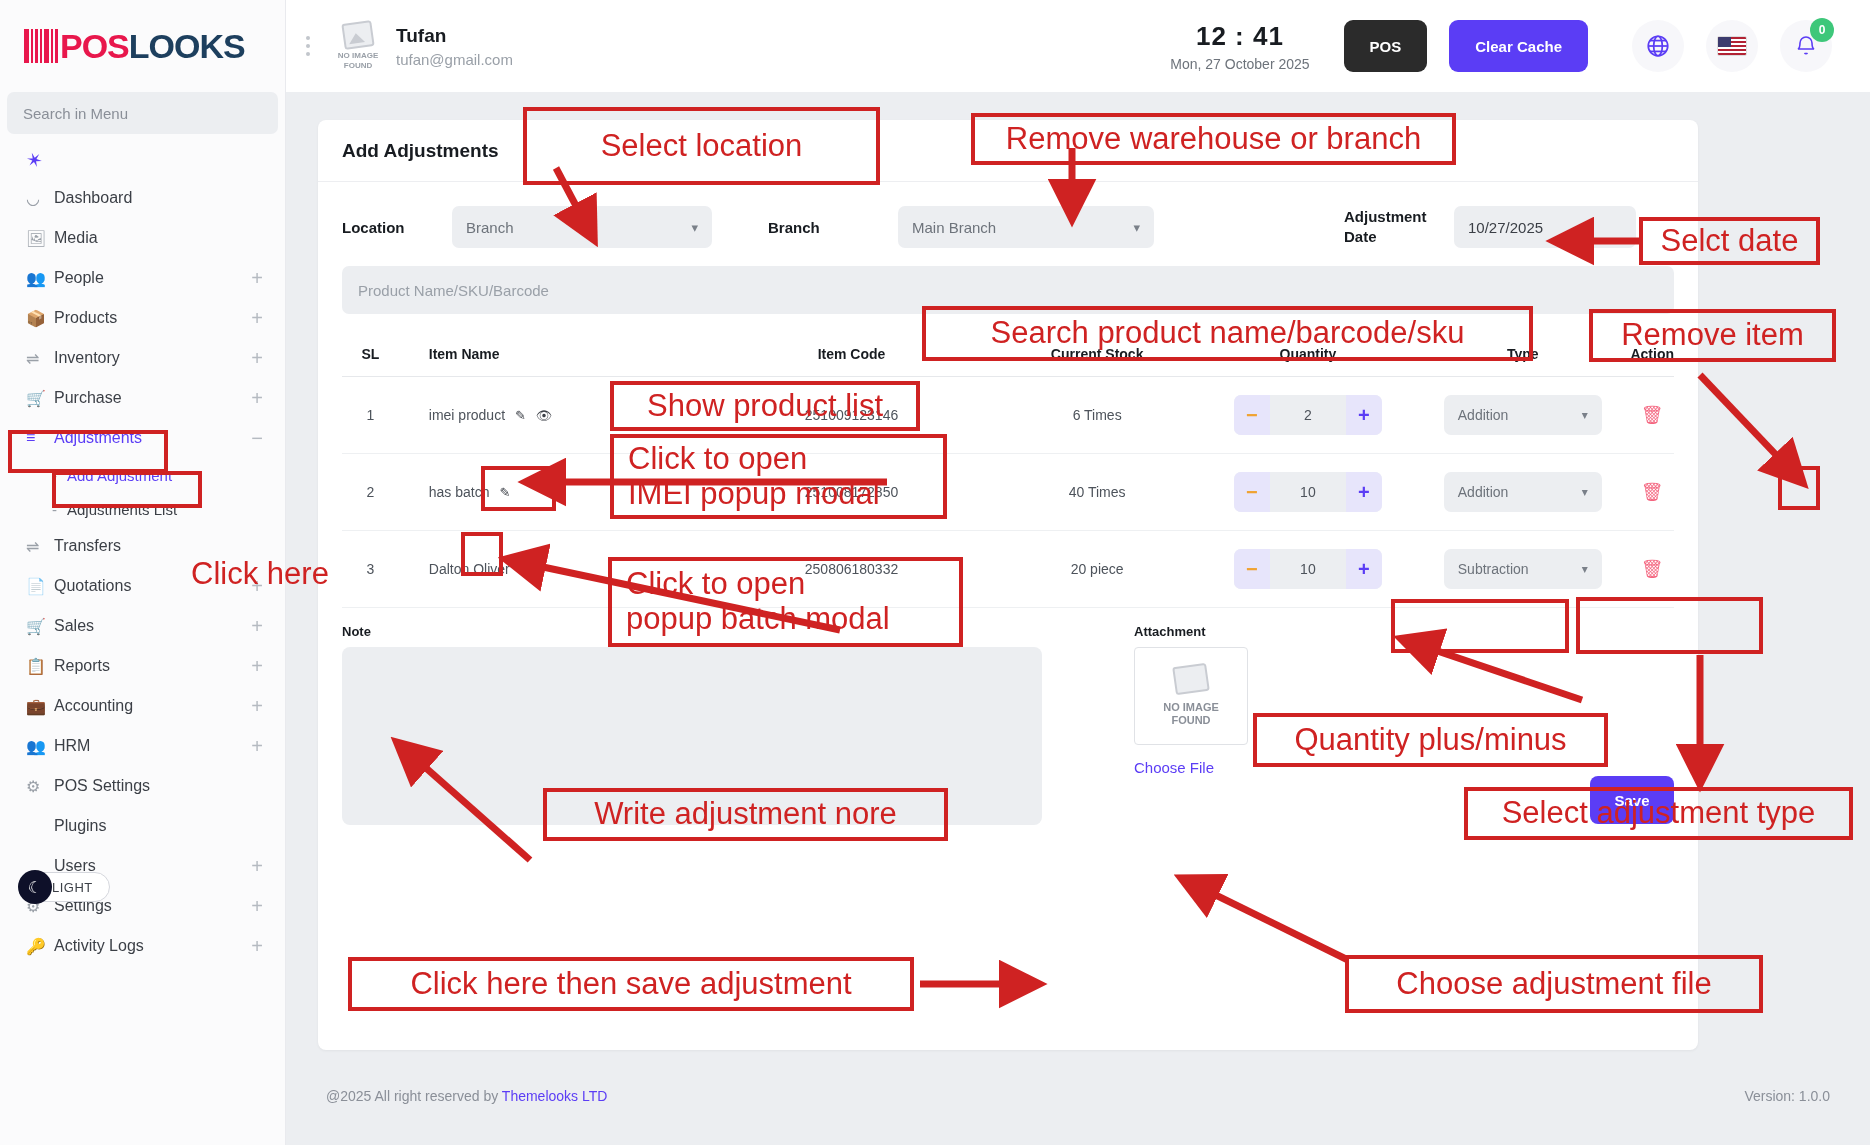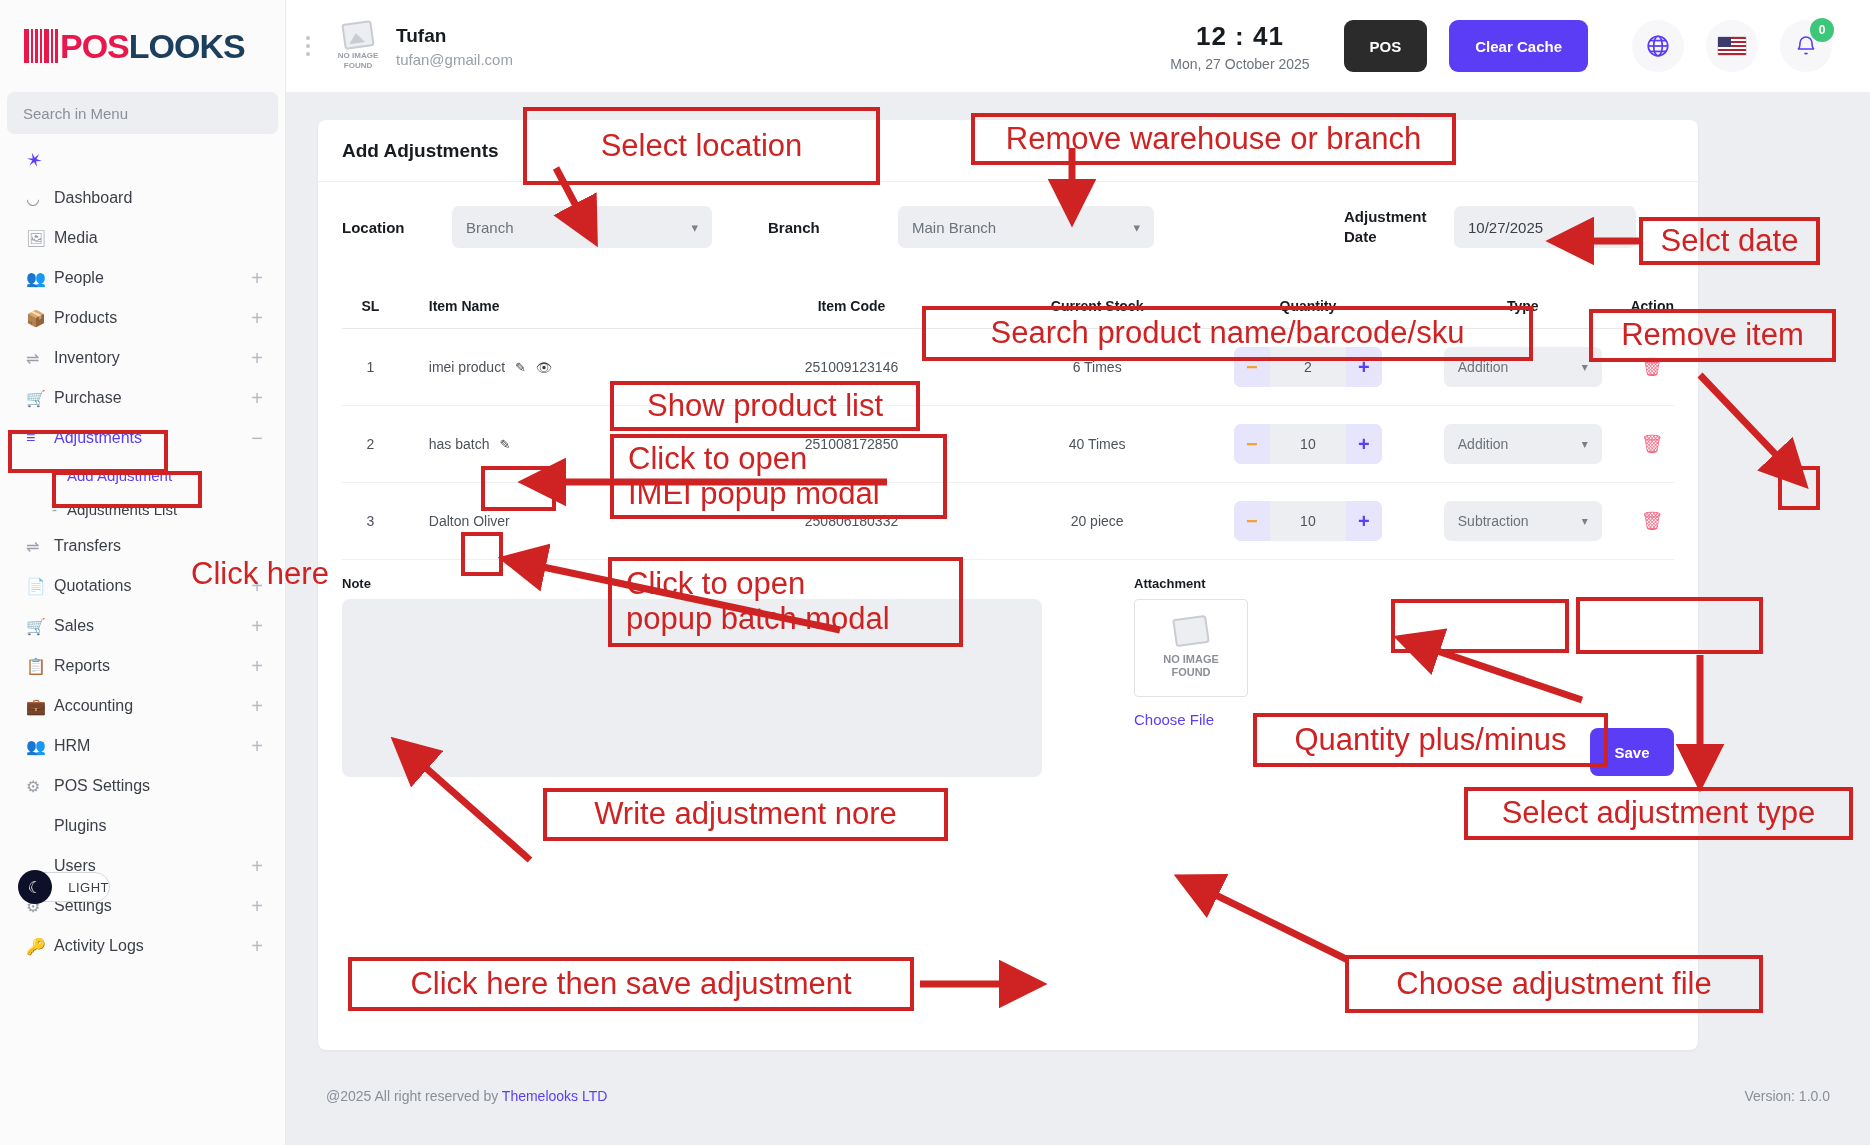--- a/index.html
+++ b/index.html
@@ -67,21 +67,21 @@
   #theme-toggle {
     position: absolute; left: 22px; bottom: 243px;
     width: 88px; height: 30px; border: 1px solid #d5d7dd; border-radius: 16px;
     background: #fff; display: flex; align-items: center;
   }
   #theme-knob {
     width: 34px; height: 34px; border-radius: 50%; background: #0e1029;
     margin-left: -5px; display: flex; align-items: center; justify-content: center;
     color: #fff; font-size: 16px;
   }
-  #theme-label { flex: 1; text-align: right; font-size: 13px; color: #3b3f46; letter-spacing: .5px; }
+  #theme-label { flex: 1; text-align: left; font-size: 13px; color: #3b3f46; letter-spacing: .5px; }
 
   
   #header {
     position: absolute; left: 286px; top: 0; width: 1584px; height: 92px;
     background: #fff; display: flex; align-items: center;
   }
   #kebab { width: 44px; display:flex; flex-direction:column; align-items:center; gap:4px; cursor:pointer; }
   #kebab span { width: 4px; height: 4px; border-radius: 50%; background: #c2c6cc; display:block; }
   .noimg {
     width: 56px; height: 56px; display: flex; flex-direction: column;
@@ -449,20 +449,23 @@
         </div>
         <div class="fld-label" style="width:110px; margin-left:190px; line-height:1.35">
           <div>Adjustment</div>
           <div>Date</div>
         </div>
         <div class="sel" style="width:182px">
           <span class="txt" style="color:#3b3f46">10/27/2025</span>
         </div>
       </div>
 
+      <div id="search-row">
+        <input id="product-search" placeholder="Product Name/SKU/Barcode" style="">
+      </div>
 
       <div style="padding:0 24px;">
         <table>
           <thead>
             <tr>
               <th class="col-sl">SL</th>
               <th class="col-name">Item Name</th>
               <th style="width:300px">Item Code</th>
               <th style="width:220px">Current Stock</th>
               <th style="width:220px">Quantity</th>

